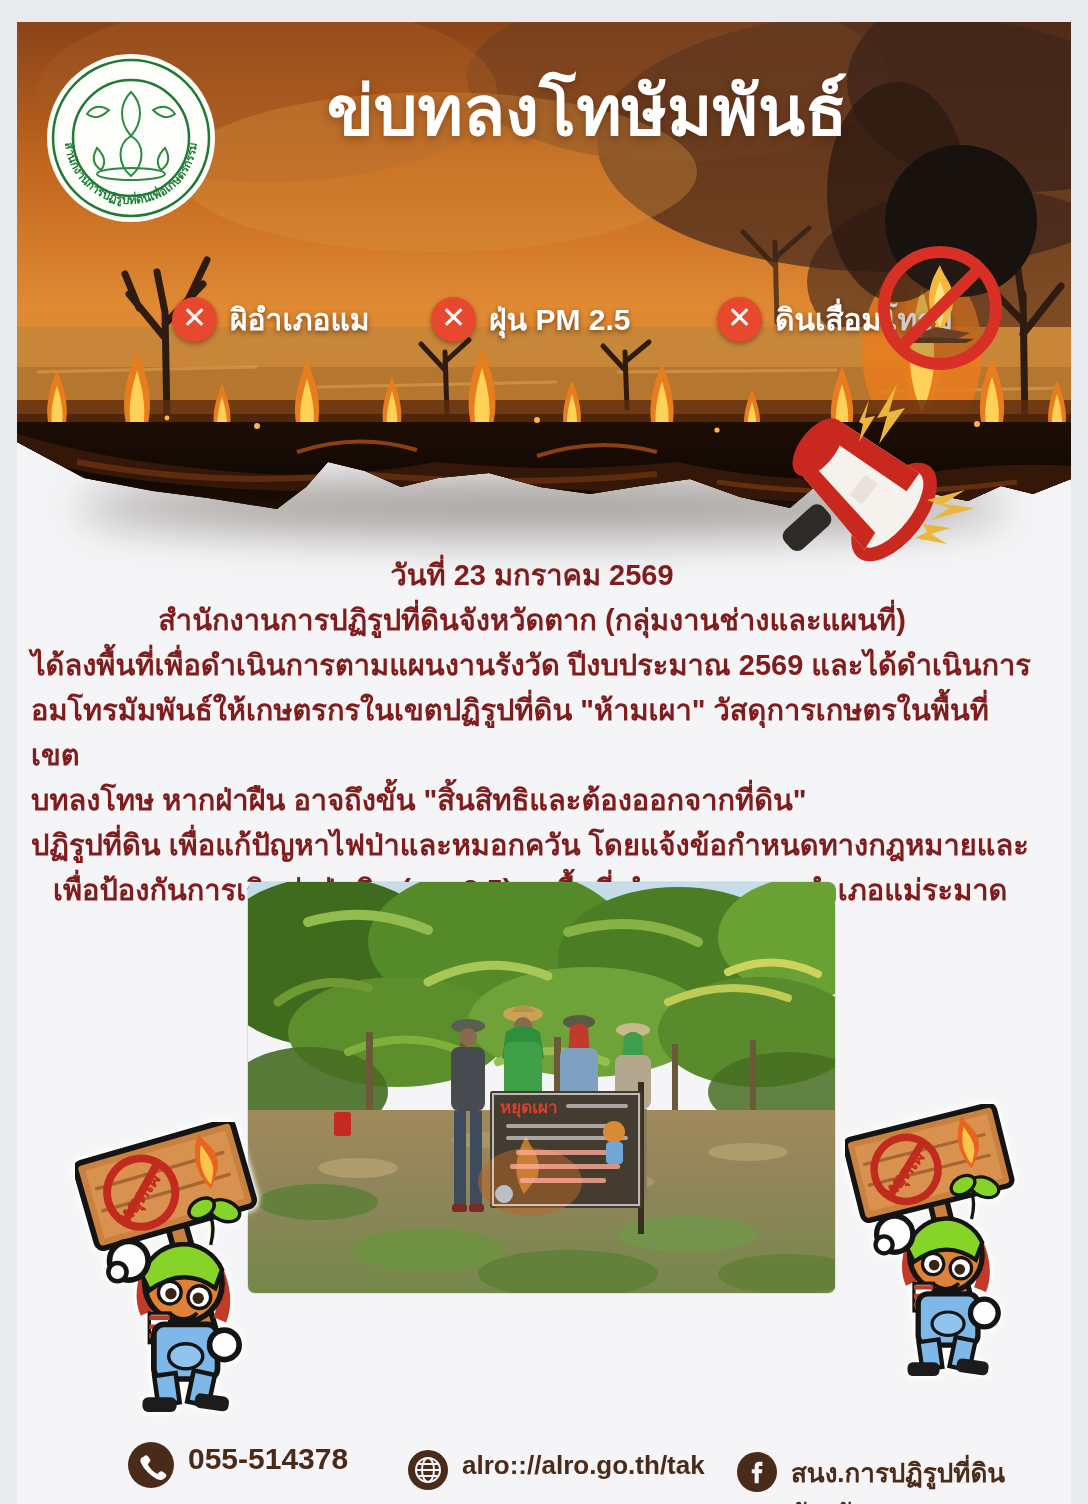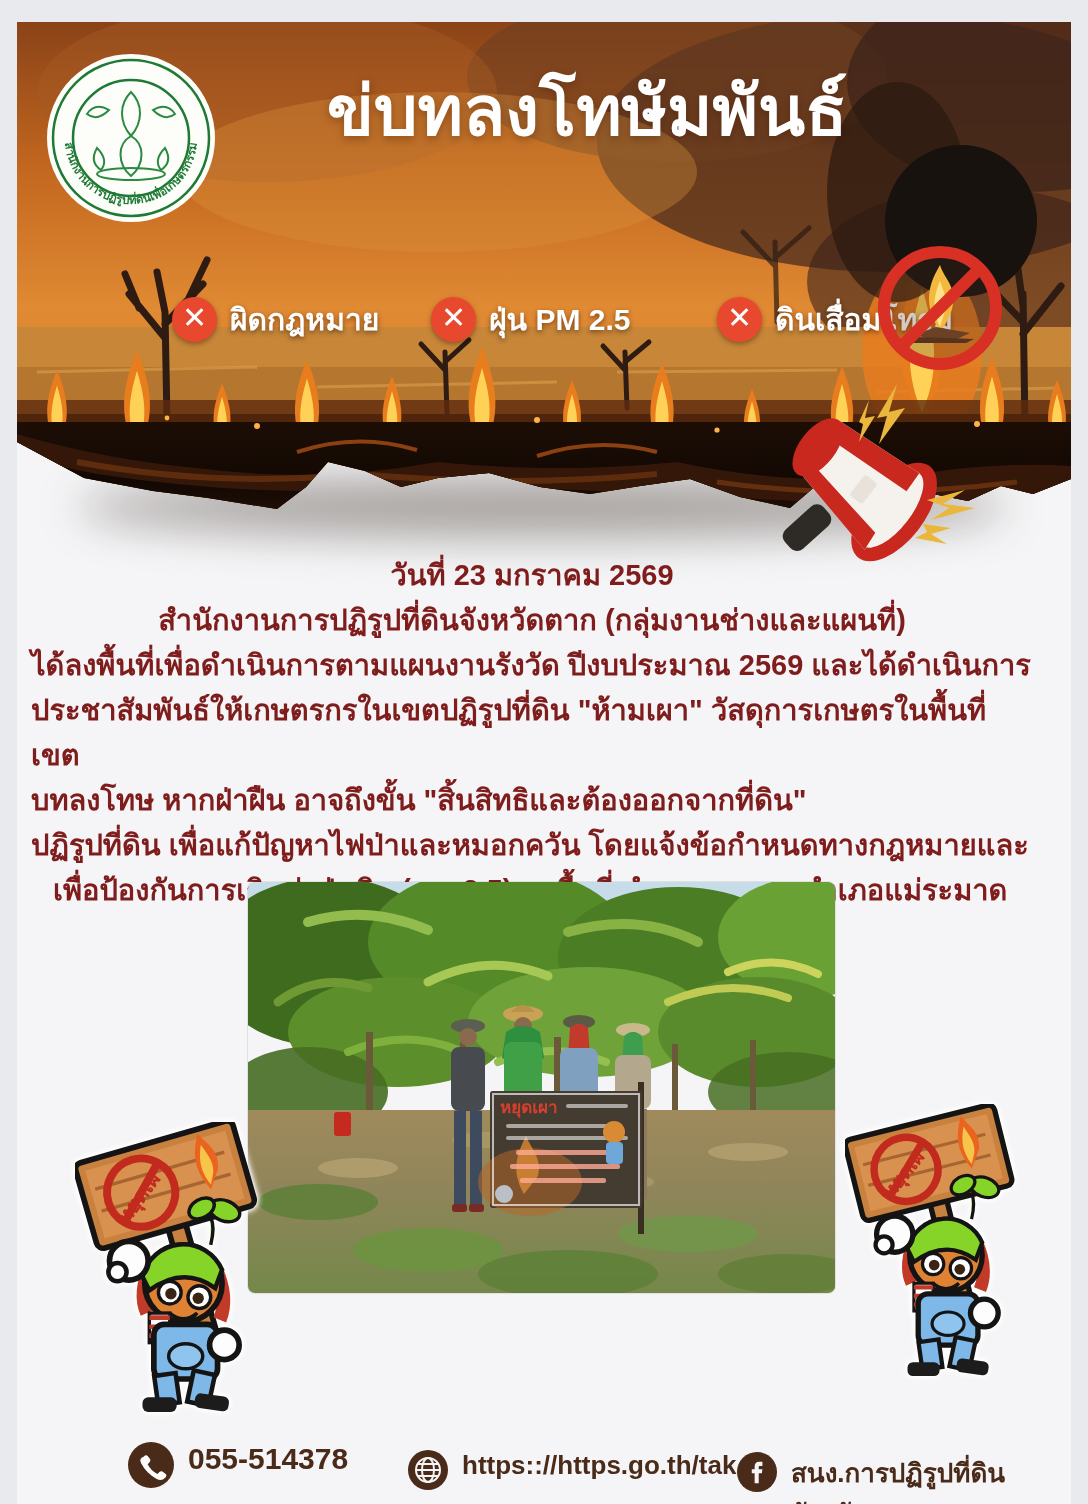--- a/index.html
+++ b/index.html
@@ -166,21 +166,21 @@
   </svg>
 
   <div class="title-wrap">
     <div class="title-l1">ข่บทลงโทษัมพันธ์</div>
   </div>
 
   <div class="badge badge1">
     <div class="badge-circle">
         <span class="badge-x">✕</span>
       </div>
-    <span class="badge-label">ผิดกฎหมาย</span>
+    <span class="badge-label">ผิอำเภอแม</span>
   </div>
   <div class="badge badge2">
     <div class="badge-circle">
         <span class="badge-x">✕</span>
       </div>
     <span class="badge-label">ฝุ่น PM 2.5</span>
   </div>
   <div class="badge badge3">
     <div class="badge-circle">
         <span class="badge-x">✕</span>
@@ -217,21 +217,21 @@
       <polygon points="100,40 110,18 106,36 116,34 100,60 104,42"></polygon>
       <polygon points="168,118 206,108 184,122 216,126 172,138 190,126"></polygon>
       <polygon points="164,142 192,146 172,152 188,162 156,156 168,150"></polygon>
     </g>
   </svg>
 
   <div class="article">
     <div class="a-center">วันที่  23  มกราคม 2569</div>
     <div class="a-center">สำนักงานการปฏิรูปที่ดินจังหวัดตาก (กลุ่มงานช่างและแผนที่)</div>
     <div>ได้ลงพื้นที่เพื่อดำเนินการตามแผนงานรังวัด ปีงบประมาณ 2569 และได้ดำเนินการ</div>
-    <div>ประชาสัมพันธ์ให้เกษตรกรในเขตปฏิรูปที่ดิน "ห้ามเผา" วัสดุการเกษตรในพื้นที่เขต</div>
+    <div>อมโทรมัมพันธ์ให้เกษตรกรในเขตปฏิรูปที่ดิน "ห้ามเผา" วัสดุการเกษตรในพื้นที่เขต</div>
     <div>บทลงโทษ หากฝ่าฝืน อาจถึงขั้น "สิ้นสิทธิและต้องออกจากที่ดิน"</div>
     <div>ปฏิรูปที่ดิน เพื่อแก้ปัญหาไฟป่าและหมอกควัน โดยแจ้งข้อกำหนดทางกฎหมายและ</div>
     <div class="a-indent">เพื่อป้องกันการเกิดค่าฝุ่นพิษ (pm 2.5) ณ พื้นที่ ตำบลพระธาตุ อำเภอแม่ระมาด</div>
   </div>
 
   <div class="photo">
     <svg width="587" height="411" viewBox="0 0 587 411">
       <defs>
         <linearGradient id="ground" x1="0" y1="0" x2="0" y2="1">
           <stop offset="0" stop-color="#a08a5c"></stop>
@@ -433,21 +433,21 @@
 
   <div class="footer-item f-web">
     <svg class="f-icon" width="40" height="40" viewBox="0 0 40 40">
       <circle cx="20" cy="20" r="20" fill="#4a2a18"></circle>
       <circle cx="20" cy="20" r="12" fill="none" stroke="#f5f5f7" stroke-width="2"></circle>
       <ellipse cx="20" cy="20" rx="6" ry="12" fill="none" stroke="#f5f5f7" stroke-width="2"></ellipse>
       <line x1="8" y1="20" x2="32" y2="20" stroke="#f5f5f7" stroke-width="2"></line>
       <line x1="10" y1="14" x2="30" y2="14" stroke="#f5f5f7" stroke-width="2"></line>
       <line x1="10" y1="26" x2="30" y2="26" stroke="#f5f5f7" stroke-width="2"></line>
     </svg>
-    <span>https:://https.go.th/tak</span>
+    <span>alro:://alro.go.th/tak</span>
   </div>
 
   <div class="footer-item f-fb">
     <svg class="f-icon" width="40" height="40" viewBox="0 0 40 40">
       <circle cx="20" cy="20" r="20" fill="#4a2a18"></circle>
       <path d="M23.5,13 h3 v-5 h-4 c-3.5,0 -5.5,2.2 -5.5,5.8 V17 h-3.5 v4.8 H17 V34 h5 V21.8 h3.8 l0.7,-4.8 H22 v-2.6 c0,-0.9 0.5,-1.4 1.5,-1.4 Z" fill="#f5f5f7" transform="scale(0.82) translate(4.5,4)"></path>
     </svg>
     <span>สนง.การปฏิรูปที่ดิน จังหวัดตาก</span>
   </div>
 

